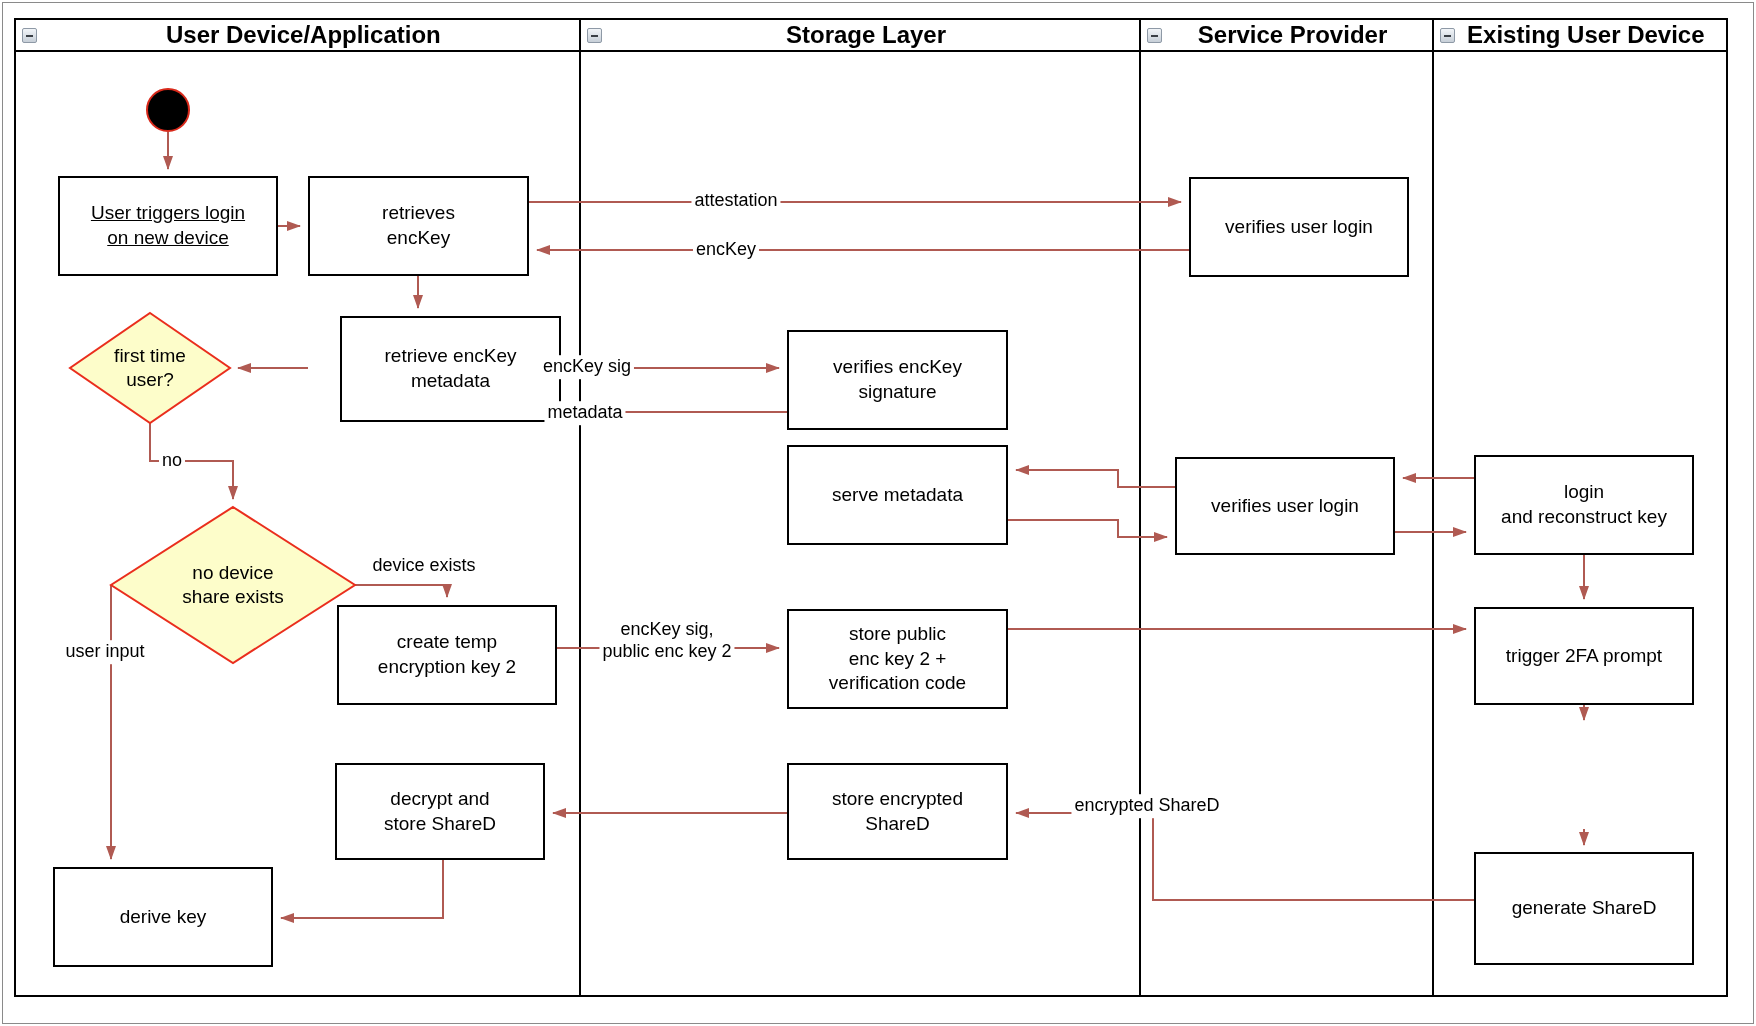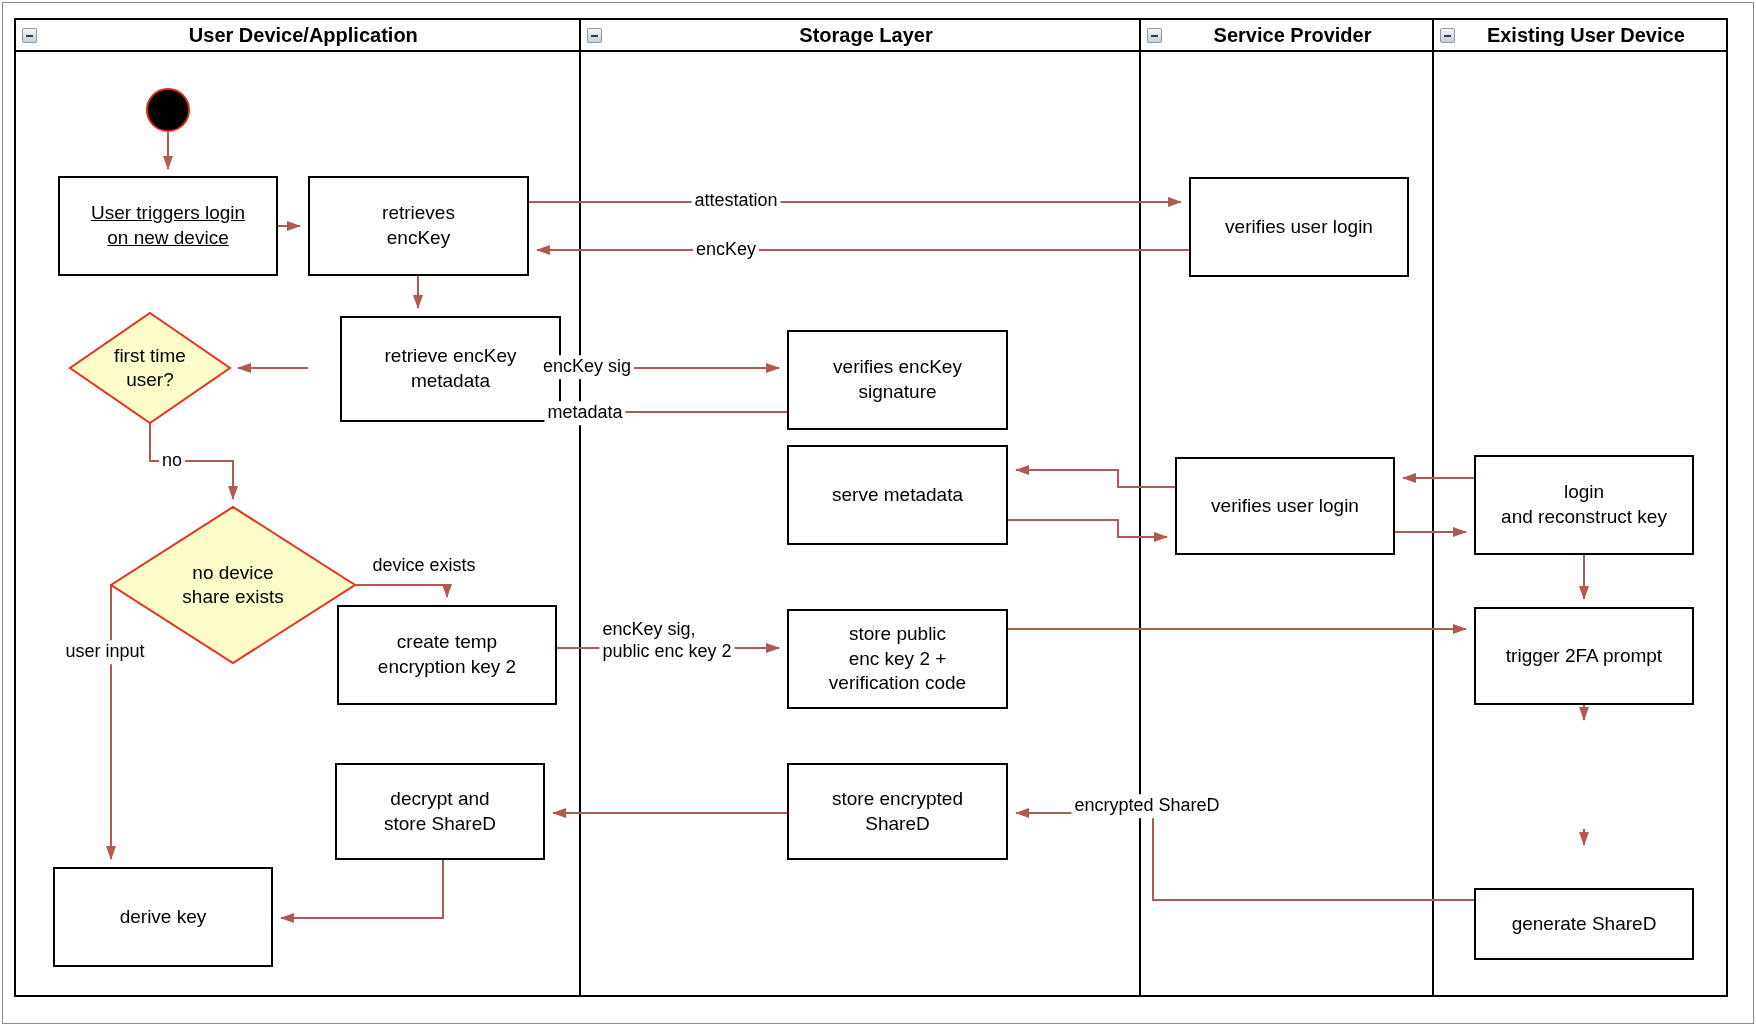--- a/index.html
+++ b/index.html
@@ -9,21 +9,21 @@
   html,body{margin:0;padding:0;background:#ffffff;}
   .canvas{
     position:relative;width:1756px;height:1026px;overflow:hidden;
     font-family:"Liberation Sans", sans-serif;color:#000;background:#fff;
   }
   .outer-frame{position:absolute;left:2px;top:2px;width:1750px;height:1020px;border:1px solid #8a8a8a;pointer-events:none;}
   .pool{position:absolute;left:14px;top:18px;width:1714px;height:979px;border:2px solid #000;display:flex;box-sizing:border-box;}
   .lane{position:relative;height:100%;box-sizing:border-box;}
   .lane + .lane{border-left:2px solid #000;}
   .lane-header{position:relative;height:32px;border-bottom:2px solid #000;display:flex;align-items:center;justify-content:center;box-sizing:border-box;}
-  .lane-title{font-size:20px;font-weight:bold;white-space:nowrap;margin-left:12px;}
+  .lane-title{font-size:24px;font-weight:bold;white-space:nowrap;margin-left:12px;}
   .collapse-icon{
     position:absolute;left:6px;top:8px;width:15px;height:15px;box-sizing:border-box;
     border:1px solid #8e99a6;border-radius:2px;
     background:linear-gradient(#f2f5f8,#c7cfd8);
   }
   .collapse-icon::after{
     content:"";position:absolute;left:3px;top:6px;width:7px;height:2px;background:#3a3f45;
   }
   svg.wires{position:absolute;left:0;top:0;z-index:2;}
   .edge{stroke:var(--arrow);stroke-width:2;fill:none;}
@@ -36,21 +36,21 @@
   .dlabel{
     position:absolute;z-index:4;transform:translate(-50%,-50%);
     font-size:19px;line-height:1.25;text-align:center;white-space:pre-line;
   }
   .start-node{
     position:absolute;z-index:3;left:146px;top:88px;width:44px;height:44px;border-radius:50%;
     background:var(--start-fill);border:2px solid var(--start-ring);box-sizing:border-box;
   }
   .elabel{
     position:absolute;z-index:4;transform:translate(-50%,-50%);background:#fff;
-    font-size:18px;line-height:1.2;padding:1px 3px;text-align:left;white-space:pre-line;
+    font-size:18px;line-height:1.2;padding:1px 3px;text-align:center;white-space:pre-line;
   }
 </style>
 </head>
 <body>
 
 <div class="canvas">
   <div class="outer-frame"></div>
 
   <div class="pool">
     <div class="lane" style="width:564px;">
@@ -136,21 +136,21 @@
 verification code</div>
   <div class="node" style="left:787px;top:763px;width:221px;height:97px;">store encrypted
 ShareD</div>
 
   <div class="node" style="left:1189px;top:177px;width:220px;height:100px;">verifies user login</div>
   <div class="node" style="left:1175px;top:457px;width:220px;height:98px;">verifies user login</div>
 
   <div class="node" style="left:1474px;top:455px;width:220px;height:100px;">login
 and reconstruct key</div>
   <div class="node" style="left:1474px;top:607px;width:220px;height:98px;">trigger 2FA prompt</div>
-  <div class="node" style="left:1474px;top:852px;width:220px;height:72px;margin-top:36px;">generate ShareD</div>
+  <div class="node" style="left:1474px;top:852px;width:220px;height:113px;">generate ShareD</div>
 
   <div class="dlabel" style="left:150px;top:368px;">first time
 user?</div>
   <div class="dlabel" style="left:233px;top:585px;">no device
 share exists</div>
 
   <div class="elabel" style="left:736px;top:201px;">attestation</div>
   <div class="elabel" style="left:726px;top:250px;">encKey</div>
   <div class="elabel" style="left:587px;top:367px;">encKey sig</div>
   <div class="elabel" style="left:585px;top:413px;">metadata</div>

